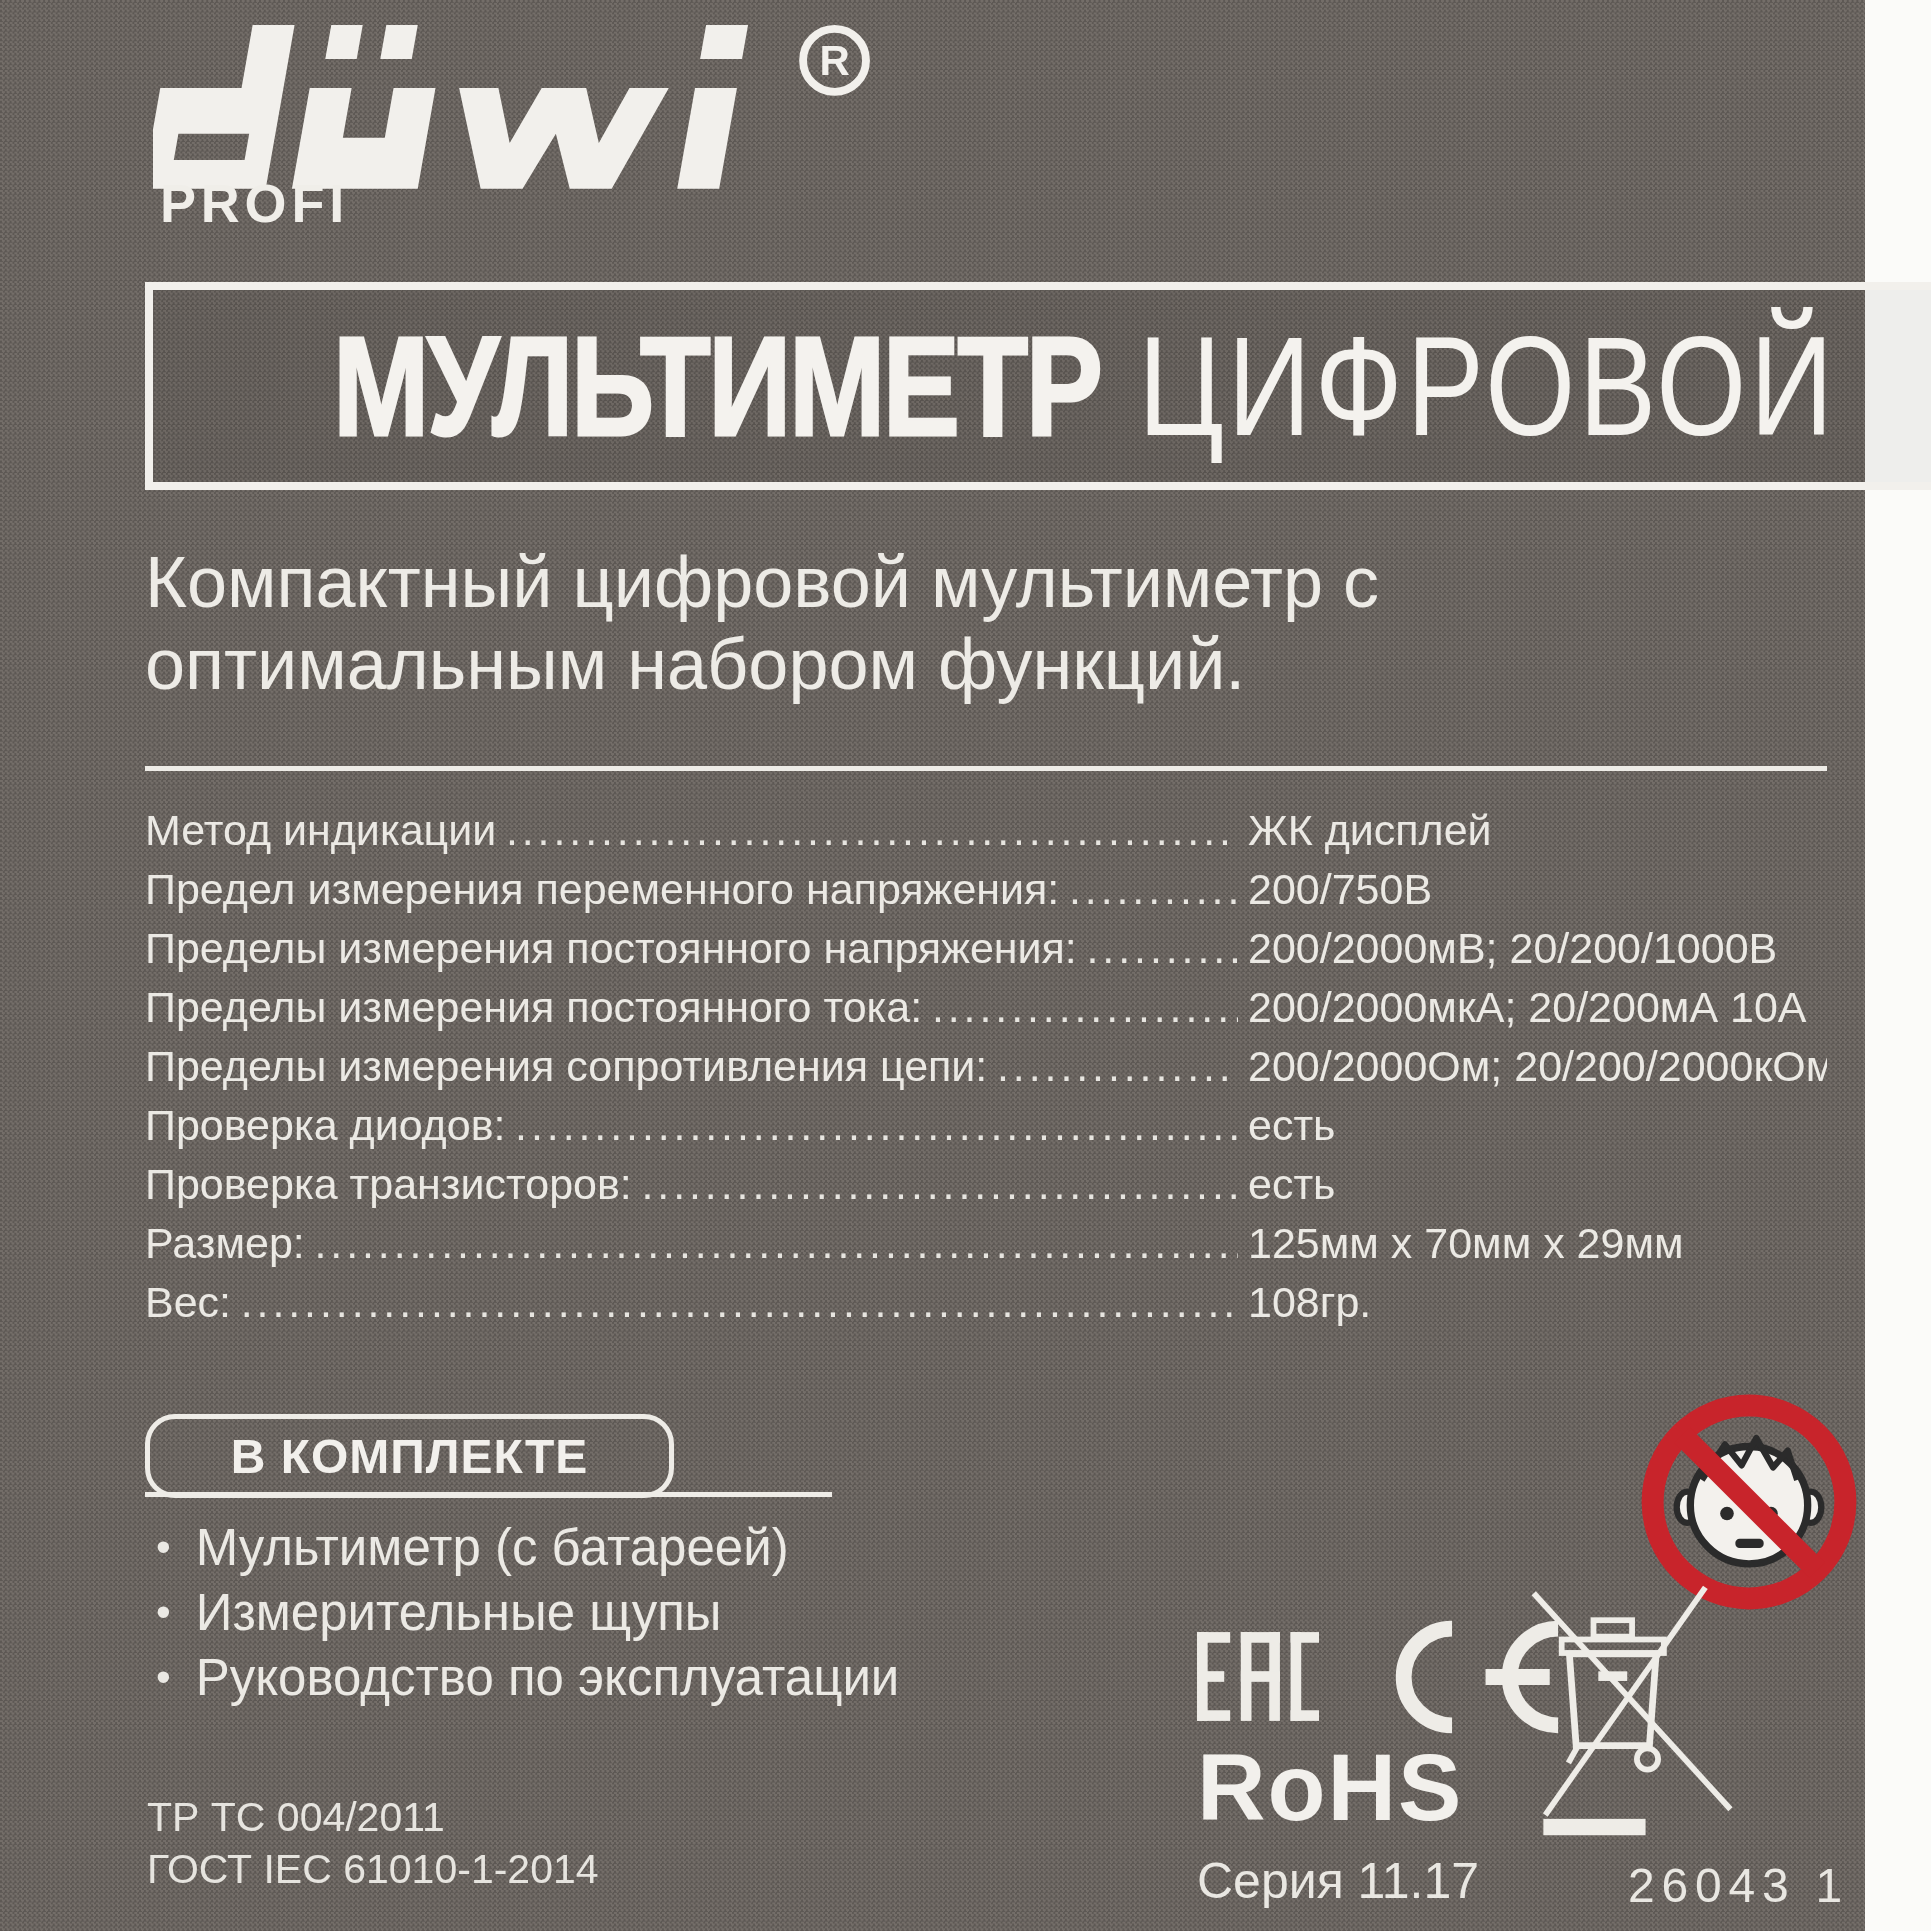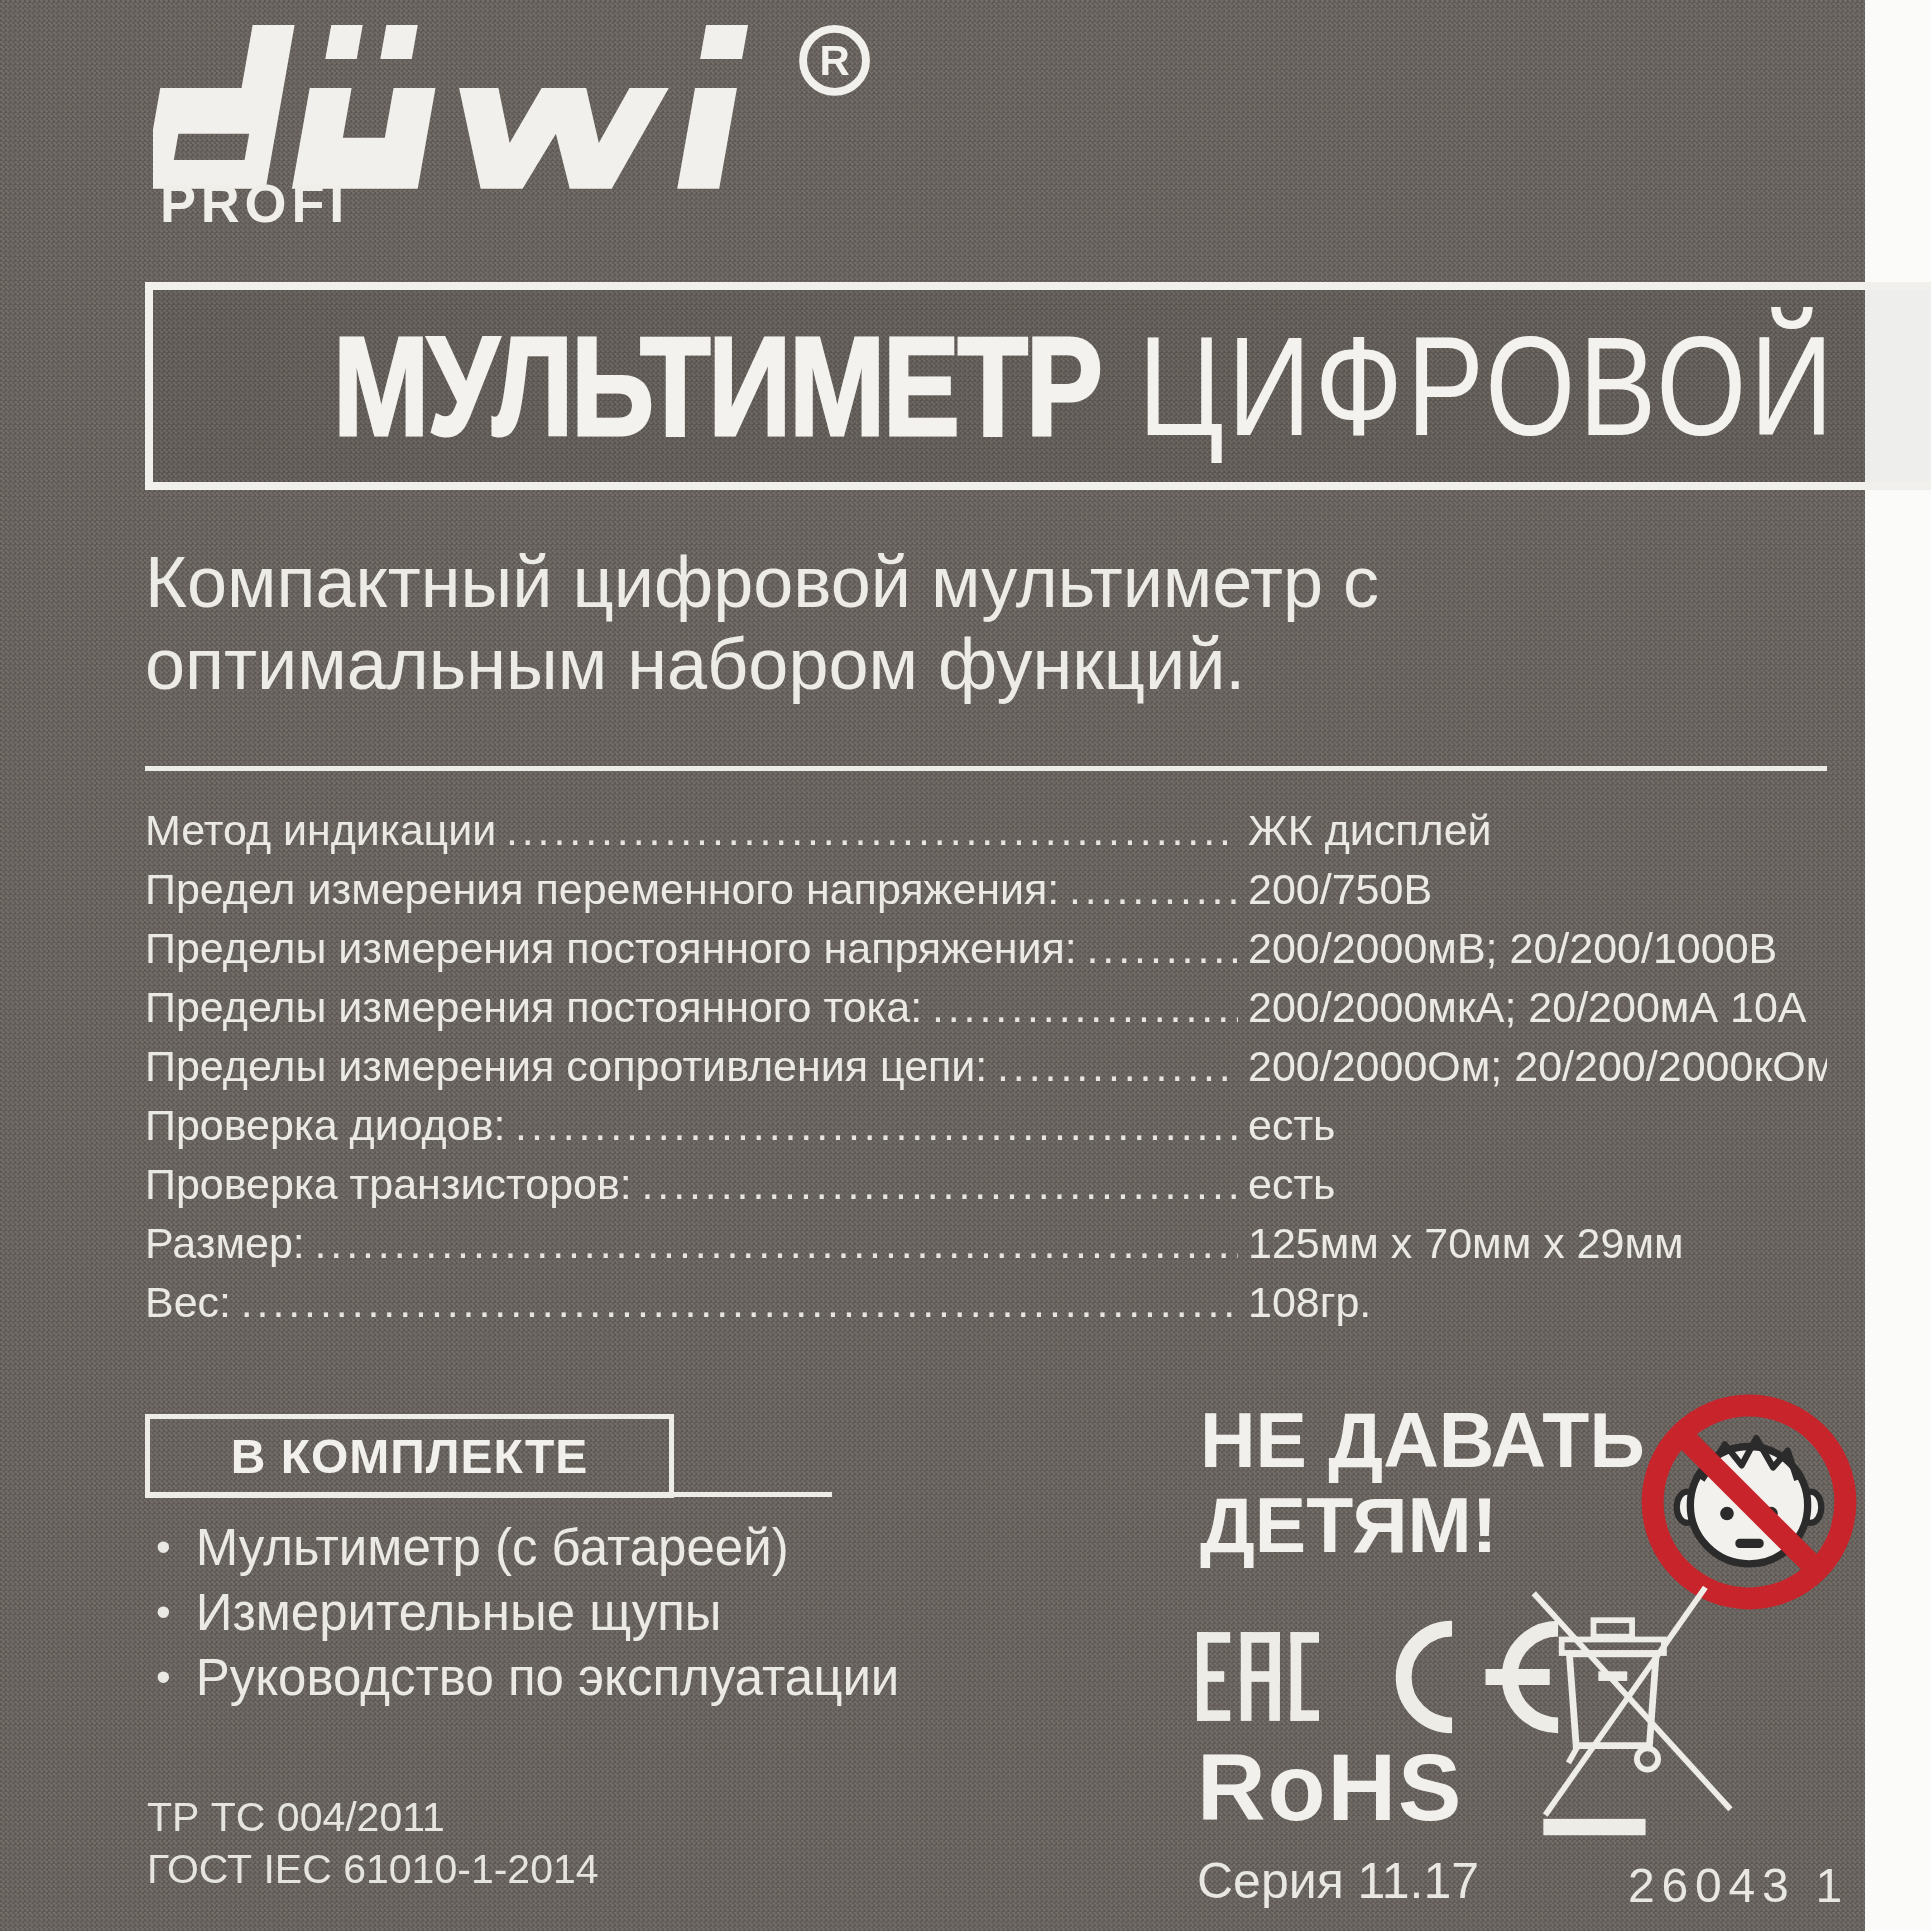--- a/index.html
+++ b/index.html
@@ -34,21 +34,21 @@
     font-size:72px;color:#edebe6;margin-top:32px;}
 
   
   .sect-rule{position:absolute;border-top:5.8px solid #eeece7;}
   .sect-box{position:absolute;border:5.8px solid #eeece7;box-sizing:border-box;
     display:flex;align-items:center;justify-content:center;
     font-weight:bold;color:#f2f0ec;}
   .char-rule{left:145px;top:766px;width:1682px;}
   .char-box{left:145px;top:671px;width:543px;height:100px;font-size:52px;letter-spacing:1.9px;}
   .kit-rule{left:145px;top:1492px;width:687px;}
-  .kit-box{left:145px;top:1414px;width:529px;height:84px;font-size:48px;letter-spacing:1px;}
+  .kit-box{left:145px;top:1414px;width:529px;height:84px;font-size:48px;letter-spacing:1px;border-radius:30px;}
 
   
   .spec-list{position:absolute;left:145px;top:806px;width:1682px;}
   .spec-row{display:flex;align-items:flex-start;height:59px;font-size:43px;color:#ebe9e4;}
   .spec-label{white-space:nowrap;flex:none;}
   .spec-dots{flex:1 1 auto;overflow:hidden;white-space:nowrap;margin:0 9.7px;
     color:#e7e5e0;}
   .spec-dots::after{content:"........................................................................................................................................";
     letter-spacing:3.9px;}
   .spec-value{flex:none;width:579px;white-space:nowrap;overflow:hidden;}
@@ -165,24 +165,20 @@
       <div class="kit-item">
         <span class="kit-bullet">•</span>
         <span>Измерительные щупы</span>
       </div>
       <div class="kit-item">
         <span class="kit-bullet">•</span>
         <span>Руководство по эксплуатации</span>
       </div>
     </div>
 
-    <div class="warning-text">
-      <div>НЕ ДАВАТЬ</div>
-      <div>ДЕТЯМ!</div>
-    </div>
 
     <svg class="child-icon" viewBox="0 0 210 210">
       <ellipse cx="46" cy="110" rx="10" ry="15" fill="#f3f1ed" stroke="#2b2b2b" stroke-width="6"></ellipse>
       <ellipse cx="164" cy="110" rx="10" ry="15" fill="#f3f1ed" stroke="#2b2b2b" stroke-width="6"></ellipse>
       <circle cx="105" cy="108" r="56" fill="#f3f1ed" stroke="#2b2b2b" stroke-width="7"></circle>
       <path d="M60,84 L82,50 L98,70 L112,44 L128,72 L142,56 L151,84" fill="none" stroke="#2b2b2b" stroke-width="6" stroke-linejoin="round"></path>
       <circle cx="84" cy="116" r="6.5" fill="#2b2b2b"></circle>
       <circle cx="126" cy="116" r="6.5" fill="#2b2b2b"></circle>
       <rect x="92" y="140" width="27" height="9" rx="4" fill="#2b2b2b"></rect>
       <circle cx="105" cy="105" r="92" fill="none" stroke="#c8242b" stroke-width="21"></circle>

